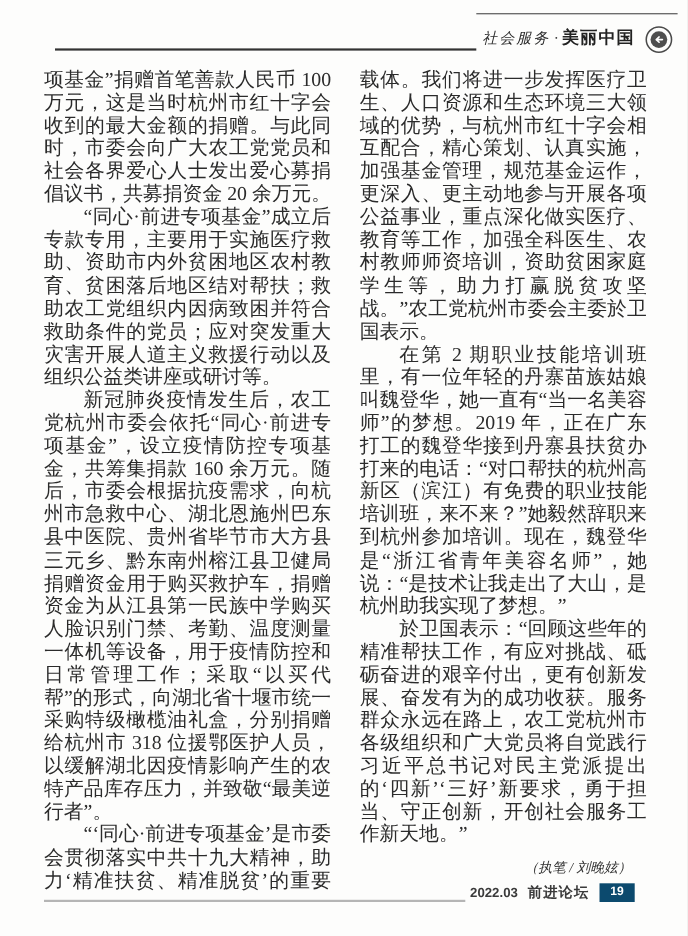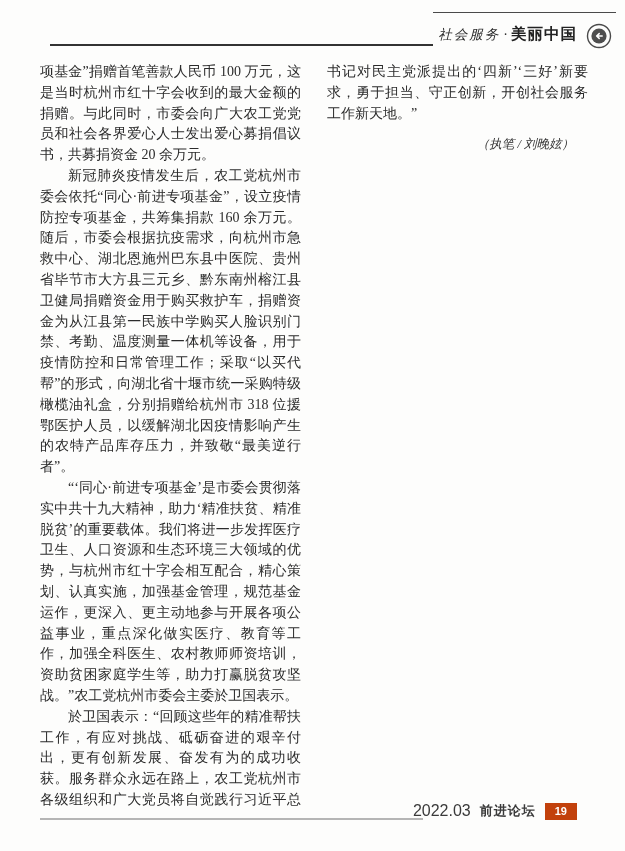--- a/index.html
+++ b/index.html
@@ -17,44 +17,44 @@
   .sec-dot{font-size:14px;margin:0 3px;color:#2e2e2e;}
   .sec-right{font-size:15.5px;font-weight:bold;letter-spacing:1px;
     font-family:"Liberation Sans","DejaVu Sans",sans-serif;color:#222;}
   .hdr-icon{position:absolute;right:13px;top:23px;width:26px;height:26px;}
   
   .columns{
     position:absolute;left:40px;top:62px;width:548px;height:760px;
     column-count:2;column-gap:26px;column-fill:auto;
   }
   .para{
-    margin:0;font-size:14px;line-height:20.8px;
+    margin:0;font-size:18px;line-height:20.8px;
     text-align:justify;text-indent:2em;
     overflow-wrap:anywhere;color:#2b2b2b;
   }
   .para.no-indent{text-indent:0;}
   .byline{
     margin:10px 0 0 0;font-size:12.5px;line-height:20px;
     text-align:right;padding-right:14px;font-style:italic;color:#333;
   }
   .editor{
     margin:24px 0 0 0;font-size:12.5px;line-height:20px;
     text-align:right;padding-right:10px;font-style:italic;
     font-weight:bold;color:#333;
   }
   
   .foot-line{position:absolute;left:40px;top:818px;width:383px;height:2px;background:#b5b5b5;}
   .footer-right{
     position:absolute;right:48px;top:802px;display:flex;align-items:center;gap:9px;
     font-family:"Liberation Sans","DejaVu Sans",sans-serif;
   }
-  .foot-issue{font-size:16px;font-weight:normal;color:#3a3a3a;text-align:center;}
+  .foot-issue{font-size:12px;font-weight:bold;color:#3a3a3a;text-align:center;}
   .foot-journal{font-size:13px;font-weight:bold;letter-spacing:1px;color:#3a3a3a;}
   .foot-page{
-    background:#c2410c;color:#fff;font-size:11px;font-weight:bold;
+    background:#0c4a6e;color:#fff;font-size:11px;font-weight:bold;
     padding:2px 10px;line-height:13px;
   }
 </style>
 </head>
 <body>
 
 <div class="page">
 
   <div class="hdr-topline"></div>
   <div class="hdr-title">
@@ -64,22 +64,24 @@
     <svg width="26" height="26" viewBox="0 0 26 26">
       <circle cx="13" cy="13" r="11.5" fill="none" stroke="#4a4a4a" stroke-width="1.4"></circle>
       <circle cx="13" cy="13" r="7.6" fill="#4e4e4e"></circle>
       <path d="M16.2 13 H10.6 M10.6 13 l2.6 -2.4 M10.6 13 l2.6 2.4" stroke="#ffffff" stroke-width="1.5" fill="none" stroke-linecap="round"></path>
     </svg>
   </span>
   <div class="hdr-leftline"></div>
 
   <main class="columns">
     <p class="para no-indent">项基金”捐赠首笔善款人民币 100 万元，这是当时杭州市红十字会收到的最大金额的捐赠。与此同时，市委会向广大农工党党员和社会各界爱心人士发出爱心募捐倡议书，共募捐资金 20 余万元。</p>
+    <p class="para">“同心·前进专项基金”成立后专款专用，主要用于实施医疗救助、资助市内外贫困地区农村教育、贫困落后地区结对帮扶；救助农工党组织内因病致困并符合救助条件的党员；应对突发重大灾害开展人道主义救援行动以及组织公益类讲座或研讨等。</p>
     <p class="para">新冠肺炎疫情发生后，农工党杭州市委会依托“同心·前进专项基金”，设立疫情防控专项基金，共筹集捐款 160 余万元。随后，市委会根据抗疫需求，向杭州市急救中心、湖北恩施州巴东县中医院、贵州省毕节市大方县三元乡、黔东南州榕江县卫健局捐赠资金用于购买救护车，捐赠资金为从江县第一民族中学购买人脸识别门禁、考勤、温度测量一体机等设备，用于疫情防控和日常管理工作；采取“以买代帮”的形式，向湖北省十堰市统一采购特级橄榄油礼盒，分别捐赠给杭州市 318 位援鄂医护人员，以缓解湖北因疫情影响产生的农特产品库存压力，并致敬“最美逆行者”。</p>
     <p class="para">“‘同心·前进专项基金’是市委会贯彻落实中共十九大精神，助力‘精准扶贫、精准脱贫’的重要载体。我们将进一步发挥医疗卫生、人口资源和生态环境三大领域的优势，与杭州市红十字会相互配合，精心策划、认真实施，加强基金管理，规范基金运作，更深入、更主动地参与开展各项公益事业，重点深化做实医疗、教育等工作，加强全科医生、农村教师师资培训，资助贫困家庭学生等，助力打赢脱贫攻坚战。”农工党杭州市委会主委於卫国表示。</p>
+    <p class="para">在第 2 期职业技能培训班里，有一位年轻的丹寨苗族姑娘叫魏登华，她一直有“当一名美容师”的梦想。2019 年，正在广东打工的魏登华接到丹寨县扶贫办打来的电话：“对口帮扶的杭州高新区（滨江）有免费的职业技能培训班，来不来？”她毅然辞职来到杭州参加培训。现在，魏登华是“浙江省青年美容名师”，她说：“是技术让我走出了大山，是杭州助我实现了梦想。”</p>
     <p class="para">於卫国表示：“回顾这些年的精准帮扶工作，有应对挑战、砥砺奋进的艰辛付出，更有创新发展、奋发有为的成功收获。服务群众永远在路上，农工党杭州市各级组织和广大党员将自觉践行习近平总书记对民主党派提出的‘四新’‘三好’新要求，勇于担当、守正创新，开创社会服务工作新天地。”</p>
     <p class="byline">（执笔 / 刘晚妶）</p>
     <p class="editor"></p>
   </main>
 
   <div class="foot-line"></div>
   <div class="footer-right">
     <span class="foot-issue">2022.03</span>
     <span class="foot-journal">前进论坛</span>
     <span class="foot-page">19</span>

